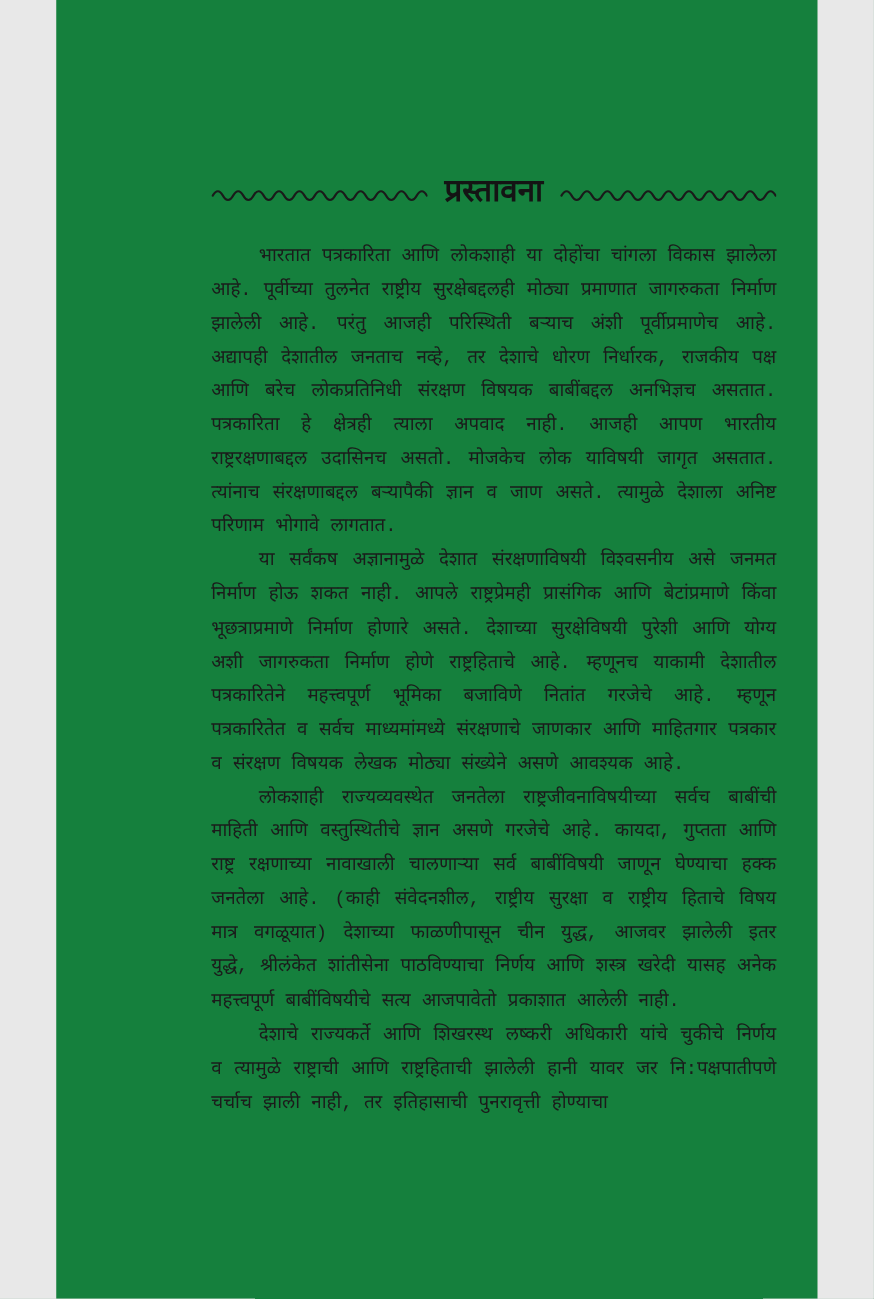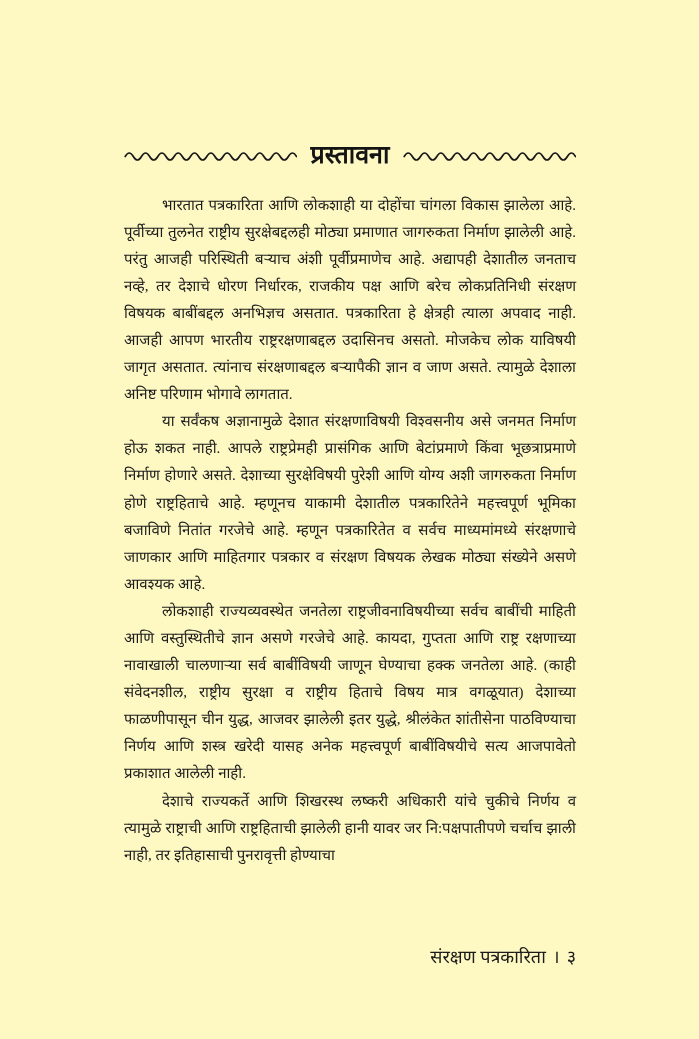--- a/index.html
+++ b/index.html
@@ -2,26 +2,26 @@
 <html lang="mr"><head>
 <meta charset="utf-8">
 <style>
   html, body {
     margin: 0;
     padding: 0;
     background: #e8e8e8;
   }
   .page {
     position: relative;
-    width: 699px;
+    width: 609px;
     height: 1039px;
     margin: 0 auto;
-    background: #fef9c3;
+    background: #15803d;
     overflow: hidden;
-    font-family: Liberation Serif, serif;
+    font-family: Liberation Mono, monospace;
     color: #1b1b1b;
   }
   .content {
     position: absolute;
     left: 124px;
     top: 141px;
     width: 452px;
   }
   .heading-row {
     display: flex;
@@ -80,16 +80,13 @@
 
     <div class="bodytext">
       <p>भारतात पत्रकारिता आणि लोकशाही या दोहोंचा चांगला विकास झालेला आहे. पूर्वीच्या तुलनेत राष्ट्रीय सुरक्षेबद्दलही मोठ्या प्रमाणात जागरुकता निर्माण झालेली आहे. परंतु आजही परिस्थिती बऱ्याच अंशी पूर्वीप्रमाणेच आहे. अद्यापही देशातील जनताच नव्हे, तर देशाचे धोरण निर्धारक, राजकीय पक्ष आणि बरेच लोकप्रतिनिधी संरक्षण विषयक बाबींबद्दल अनभिज्ञच असतात. पत्रकारिता हे क्षेत्रही त्याला अपवाद नाही. आजही आपण भारतीय राष्ट्ररक्षणाबद्दल उदासिनच असतो. मोजकेच लोक याविषयी जागृत असतात. त्यांनाच संरक्षणाबद्दल बऱ्यापैकी ज्ञान व जाण असते. त्यामुळे देशाला अनिष्ट परिणाम भोगावे लागतात.</p>
       <p>या सर्वंकष अज्ञानामुळे देशात संरक्षणाविषयी विश्वसनीय असे जनमत निर्माण होऊ शकत नाही. आपले राष्ट्रप्रेमही प्रासंगिक आणि बेटांप्रमाणे किंवा भूछत्राप्रमाणे निर्माण होणारे असते. देशाच्या सुरक्षेविषयी पुरेशी आणि योग्य अशी जागरुकता निर्माण होणे राष्ट्रहिताचे आहे. म्हणूनच याकामी देशातील पत्रकारितेने महत्त्वपूर्ण भूमिका बजाविणे नितांत गरजेचे आहे. म्हणून पत्रकारितेत व सर्वच माध्यमांमध्ये संरक्षणाचे जाणकार आणि माहितगार पत्रकार व संरक्षण विषयक लेखक मोठ्या संख्येने असणे आवश्यक आहे.</p>
       <p>लोकशाही राज्यव्यवस्थेत जनतेला राष्ट्रजीवनाविषयीच्या सर्वच बाबींची माहिती आणि वस्तुस्थितीचे ज्ञान असणे गरजेचे आहे. कायदा, गुप्तता आणि राष्ट्र रक्षणाच्या नावाखाली चालणाऱ्या सर्व बाबींविषयी जाणून घेण्याचा हक्क जनतेला आहे. (काही संवेदनशील, राष्ट्रीय सुरक्षा व राष्ट्रीय हिताचे विषय मात्र वगळूयात) देशाच्या फाळणीपासून चीन युद्ध, आजवर झालेली इतर युद्धे, श्रीलंकेत शांतीसेना पाठविण्याचा निर्णय आणि शस्त्र खरेदी यासह अनेक महत्त्वपूर्ण बाबींविषयीचे सत्य आजपावेतो प्रकाशात आलेली नाही.</p>
       <p>देशाचे राज्यकर्ते आणि शिखरस्थ लष्करी अधिकारी यांचे चुकीचे निर्णय व त्यामुळे राष्ट्राची आणि राष्ट्रहिताची झालेली हानी यावर जर नि:पक्षपातीपणे चर्चाच झाली नाही, तर इतिहासाची पुनरावृत्ती होण्याचा</p>
     </div>
 
   </div>
 
-  <div class="footer">
-    <span>संरक्षण पत्रकारिता</span><span class="sep">।</span><span>३</span>
-  </div>
 </div>
 
 </body></html>

